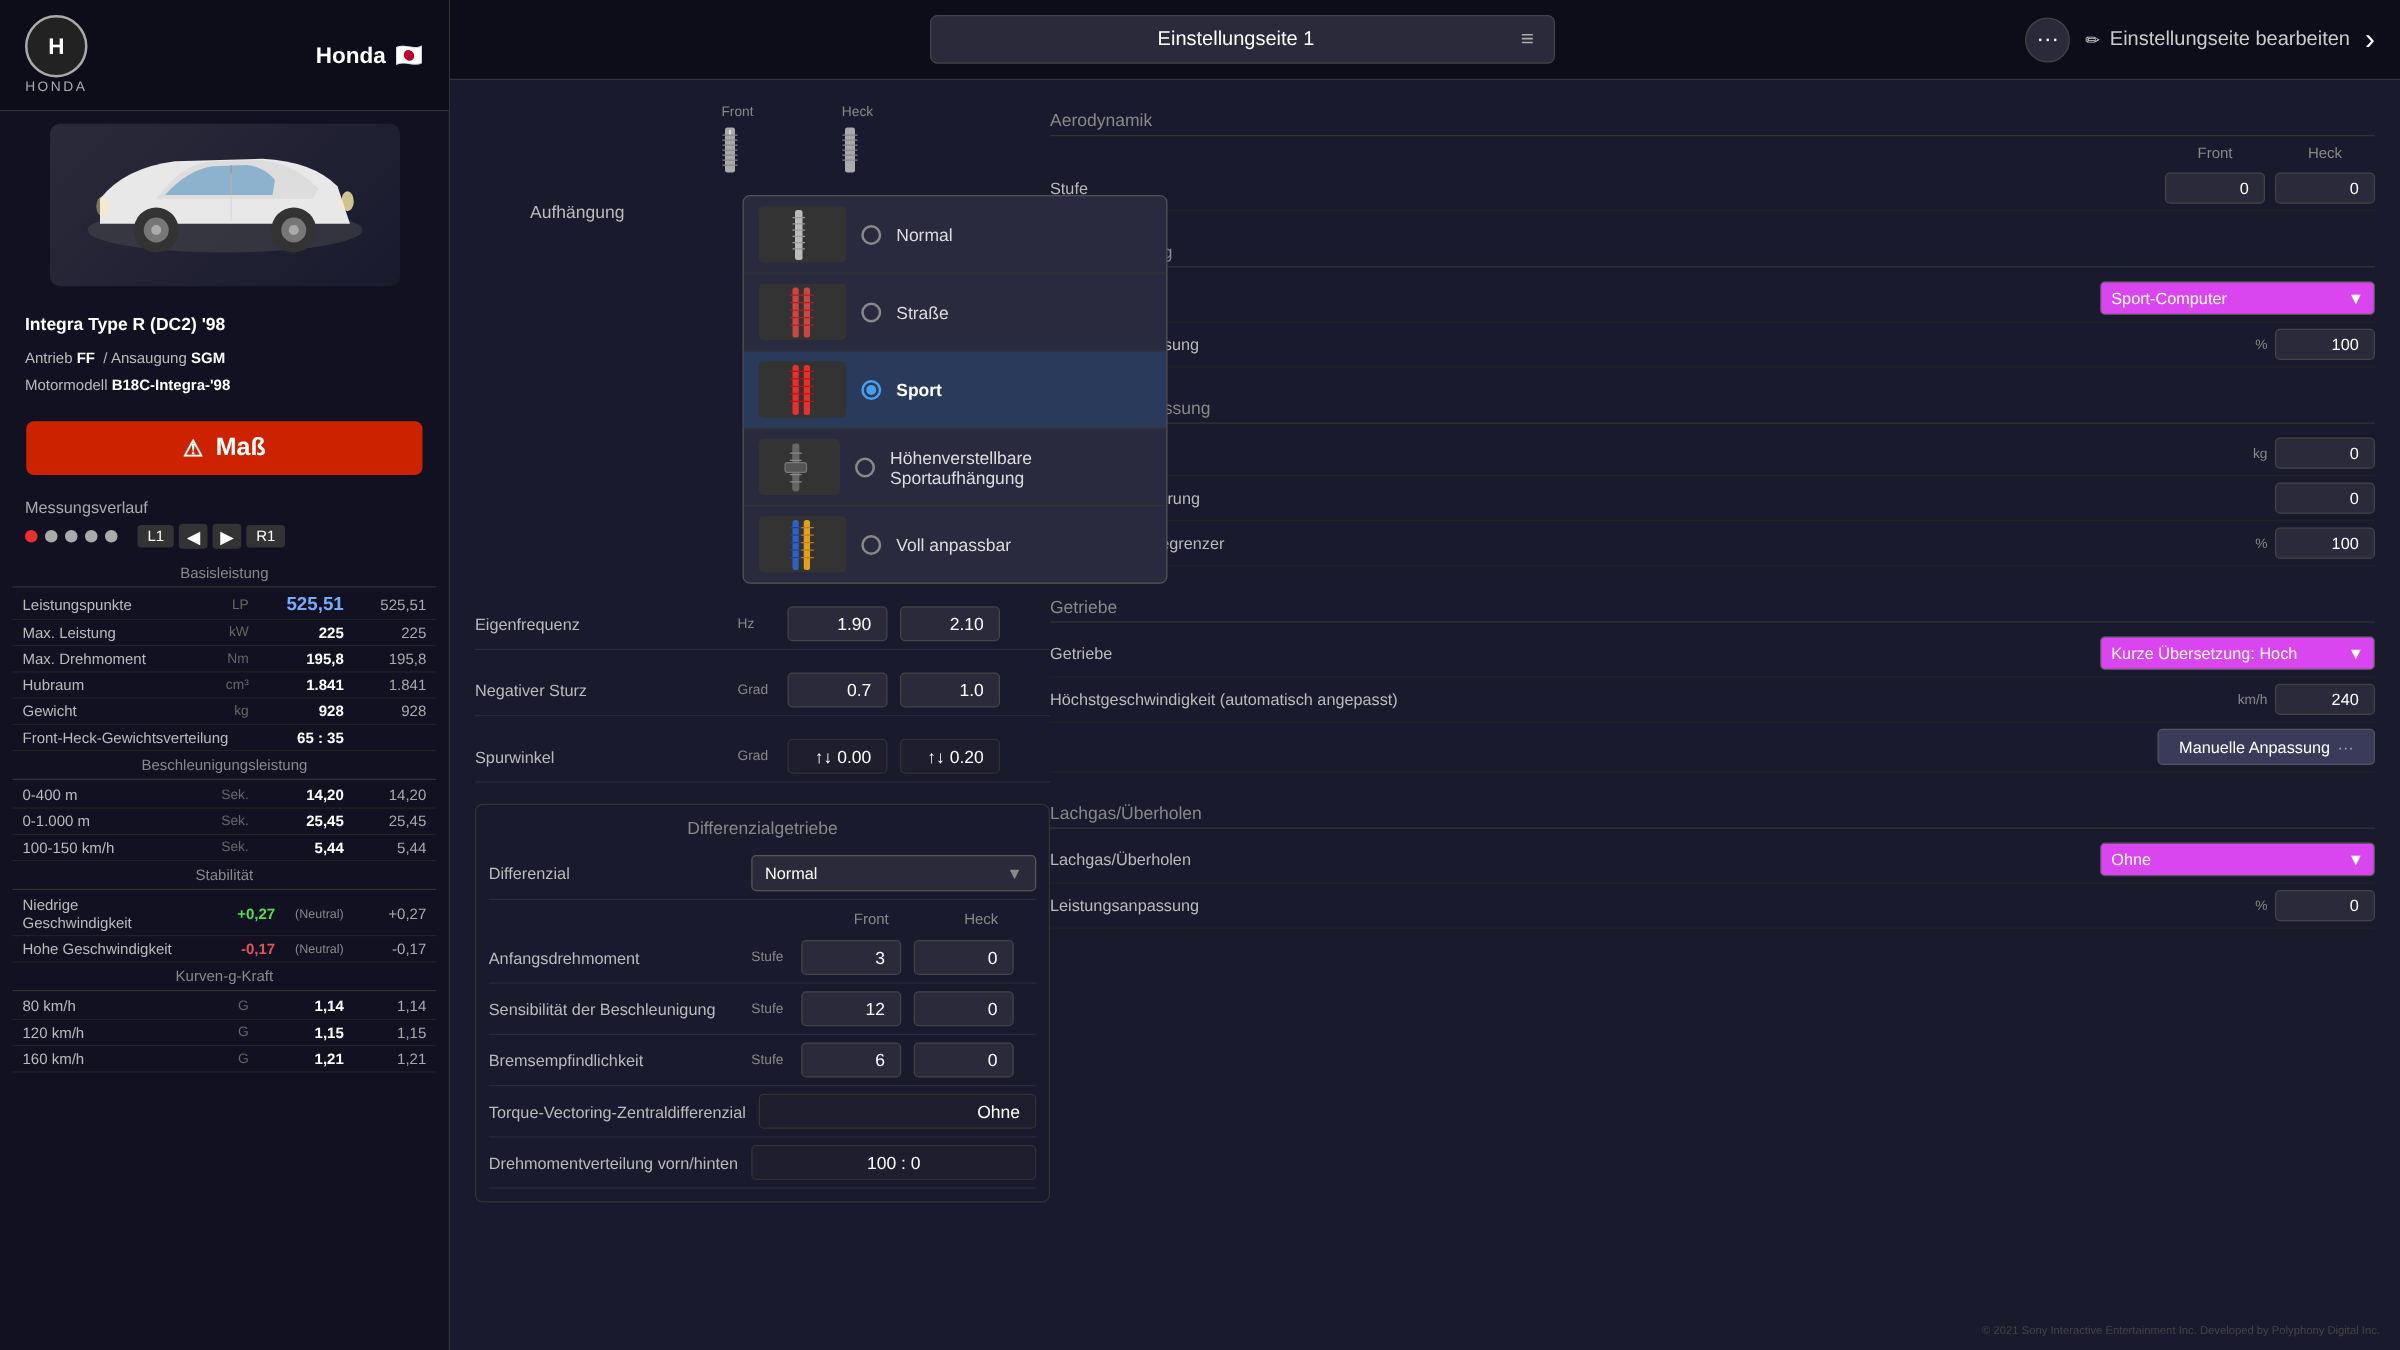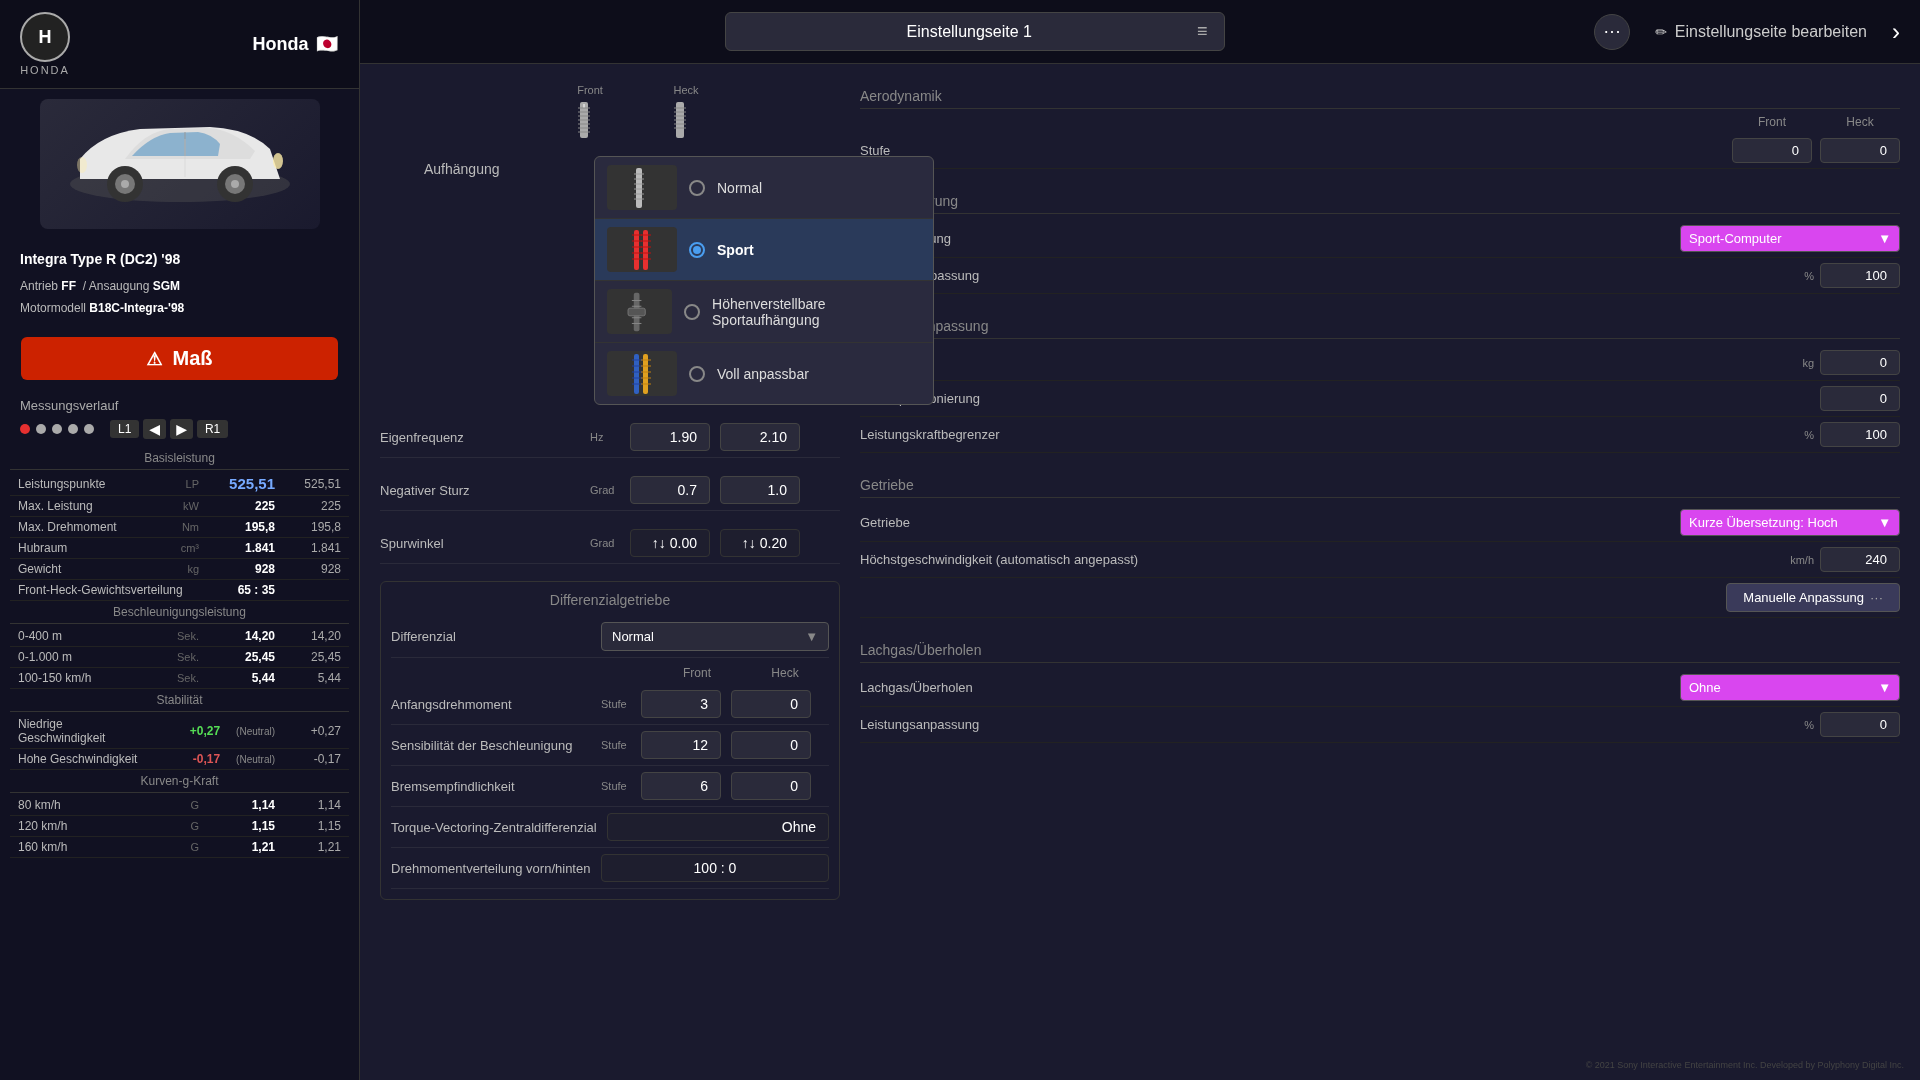--- a/index.html
+++ b/index.html
@@ -273,21 +273,21 @@
       display: flex;
       flex-direction: column;
       background: #1a1a2e;
     }
 
     .top-bar {
       display: flex;
       align-items: center;
       padding: 12px 20px;
       background: #0d0d1a;
-      gap: 25px;
+      gap: 12px;
       border-bottom: 1px solid #333;
     }
 
     .page-selector {
       flex: 1;
       background: #2a2a3a;
       border: 1px solid #444;
       border-radius: 6px;
       color: #fff;
       font-size: 16px;
@@ -344,21 +344,20 @@
       cursor: pointer;
       background: none;
       border: none;
     }
 
     
     .content-area {
       display: flex;
       flex: 1;
       padding: 20px;
-      gap: 20px;
     }
 
     
     .settings-left {
       width: 460px;
       display: flex;
       flex-direction: column;
       gap: 12px;
     }
 
@@ -831,20 +830,40 @@
                 <line x1="26" y1="18" x2="36" y2="18" stroke="#999" strokewidth="2"></line>
                 <line x1="26" y1="23" x2="36" y2="23" stroke="#999" strokewidth="2"></line>
                 <line x1="26" y1="28" x2="36" y2="28" stroke="#999" strokewidth="2"></line>
                 <line x1="26" y1="33" x2="36" y2="33" stroke="#999" strokewidth="2"></line>
               </svg>
             </div>
             <div class="radio-circle"></div>
             <span class="susp-label">Normal</span>
           </div>
 
+          <div class="suspension-option">
+            <div class="susp-img">
+              <svg width="68" height="44" viewBox="0 0 68 44">
+                <rect x="26" y="2" width="5" height="40" rx="2" fill="#cc4444"></rect>
+                <rect x="35" y="2" width="5" height="40" rx="2" fill="#cc4444"></rect>
+                <line x1="24" y1="8" x2="34" y2="8" stroke="#aa2222" strokewidth="2"></line>
+                <line x1="24" y1="14" x2="34" y2="14" stroke="#aa2222" strokewidth="2"></line>
+                <line x1="24" y1="20" x2="34" y2="20" stroke="#aa2222" strokewidth="2"></line>
+                <line x1="24" y1="26" x2="34" y2="26" stroke="#aa2222" strokewidth="2"></line>
+                <line x1="24" y1="32" x2="34" y2="32" stroke="#aa2222" strokewidth="2"></line>
+                <line x1="33" y1="8" x2="43" y2="8" stroke="#aa2222" strokewidth="2"></line>
+                <line x1="33" y1="14" x2="43" y2="14" stroke="#aa2222" strokewidth="2"></line>
+                <line x1="33" y1="20" x2="43" y2="20" stroke="#aa2222" strokewidth="2"></line>
+                <line x1="33" y1="26" x2="43" y2="26" stroke="#aa2222" strokewidth="2"></line>
+                <line x1="33" y1="32" x2="43" y2="32" stroke="#aa2222" strokewidth="2"></line>
+              </svg>
+            </div>
+            <div class="radio-circle"></div>
+            <span class="susp-label">Straße</span>
+          </div>
 
           <div class="suspension-option selected">
             <div class="susp-img">
               <svg width="68" height="44" viewBox="0 0 68 44">
                 <rect x="26" y="2" width="5" height="40" rx="2" fill="#e63030"></rect>
                 <rect x="35" y="2" width="5" height="40" rx="2" fill="#e63030"></rect>
                 <line x1="24" y1="7" x2="34" y2="7" stroke="#c01010" strokewidth="2.5"></line>
                 <line x1="24" y1="13" x2="34" y2="13" stroke="#c01010" strokewidth="2.5"></line>
                 <line x1="24" y1="19" x2="34" y2="19" stroke="#c01010" strokewidth="2.5"></line>
                 <line x1="24" y1="25" x2="34" y2="25" stroke="#c01010" strokewidth="2.5"></line>

